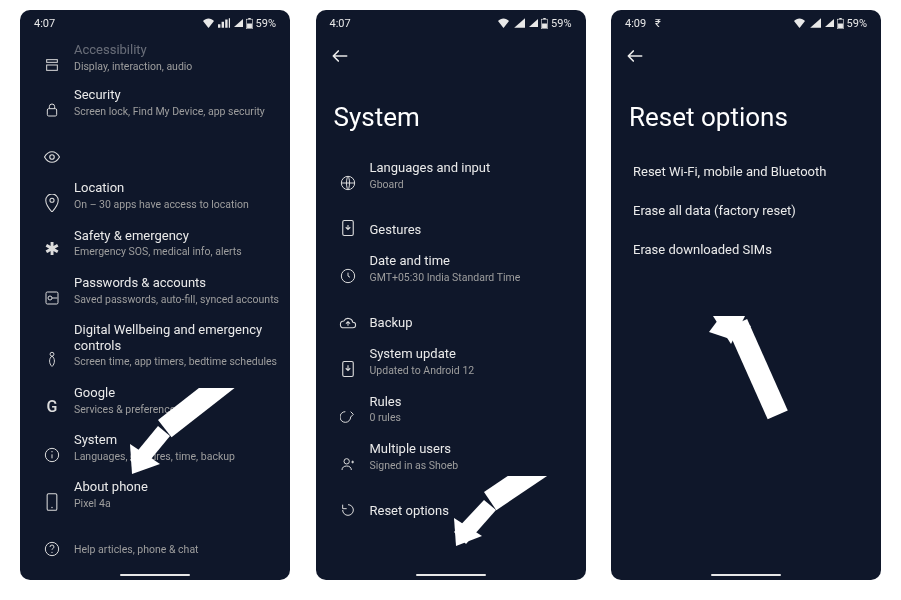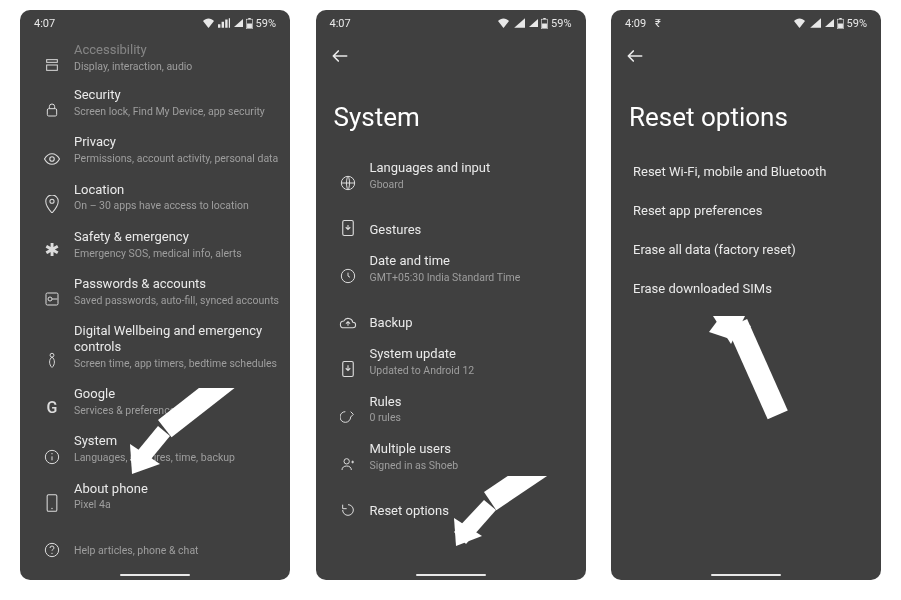--- a/index.html
+++ b/index.html
@@ -9,21 +9,21 @@
     width: 901px;
     height: 600px;
     overflow: hidden;
     display: flex;
     justify-content: space-between;
     padding: 10px 20px;
   }
   .phone {
     width: 270px;
     height: 570px;
-    background: #404040;
+    background: #0f172a;
     border-radius: 10px;
     color: #e8e8e8;
     position: relative;
     overflow: hidden;
     display: flex;
     flex-direction: column;
   }
   .status-bar {
     height: 26px;
     display: flex;
@@ -166,24 +166,20 @@
     </div>
     <div class="row">
       <div class="icon-col">
           <span>
             <svg width="18" height="14" viewBox="0 0 24 18">
               <path d="M12 2C6 2 2 9 2 9s4 7 10 7 10-7 10-7-4-7-10-7z" fill="none" stroke="#dcdcdc" stroke-width="1.5"></path>
               <circle cx="12" cy="9" r="3" fill="none" stroke="#dcdcdc" stroke-width="1.5"></circle>
             </svg>
           </span>
         </div>
-      <div class="text-col">
-          <div class="row-title">Privacy</div>
-          <div class="row-sub">Permissions, account activity, personal data</div>
-        </div>
     </div>
     <div class="row">
       <div class="icon-col">
           <span>
             <svg width="14" height="18" viewBox="0 0 20 26">
               <path d="M10 0C5 0 1 4 1 9c0 7 9 17 9 17s9-10 9-17c0-5-4-9-9-9z" fill="none" stroke="#dcdcdc" stroke-width="1.5"></path>
               <circle cx="10" cy="9" r="3" fill="none" stroke="#dcdcdc" stroke-width="1.5"></circle>
             </svg>
           </span>
         </div>
@@ -488,21 +484,20 @@
   <div class="toolbar">
     <span>
         <svg width="20" height="20" viewBox="0 0 24 24">
           <path d="M20 12H4M10 6l-6 6 6 6" fill="none" stroke="#e8e8e8" stroke-width="2" stroke-linecap="round" stroke-linejoin="round"></path>
         </svg>
       </span>
   </div>
   <div class="page-title">Reset options</div>
   <div class="content">
     <div class="simple-row">Reset Wi-Fi, mobile and Bluetooth</div>
-    <div class="simple-row">Reset app preferences</div>
     <div class="simple-row">Erase all data (factory reset)</div>
     <div class="simple-row">Erase downloaded SIMs</div>
   </div>
   <div class="nav-indicator"></div>
   <div class="arrow" style="left:80px; top:306px;">
     <svg width="110" height="120" viewBox="0 0 110 120">
         <polygon points="30,0 60,10 48,26 18,16" fill="#fff"></polygon>
         <polygon points="22,0 54,0 40,28" fill="#fff"></polygon>
         <rect x="36" y="12" width="22" height="100" transform="rotate(-24 36 12)" fill="#fff"></rect>
       </svg>

